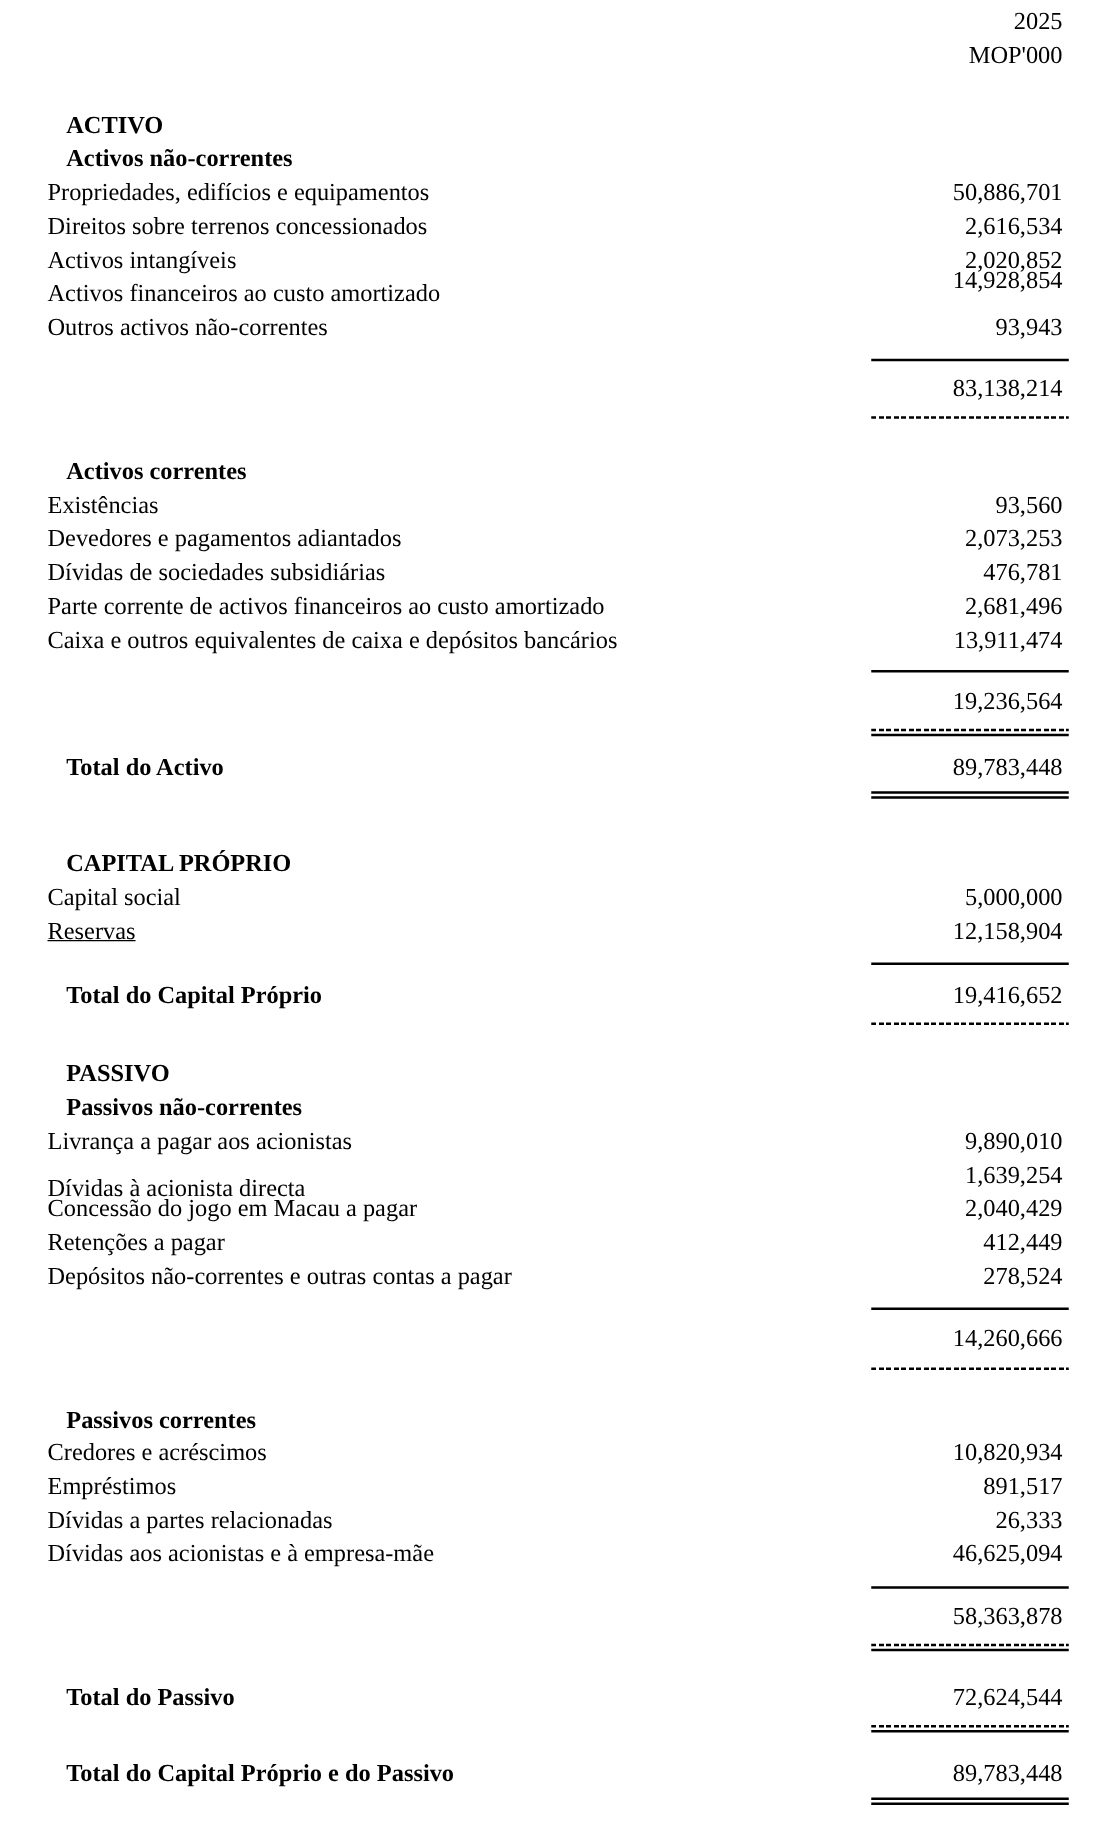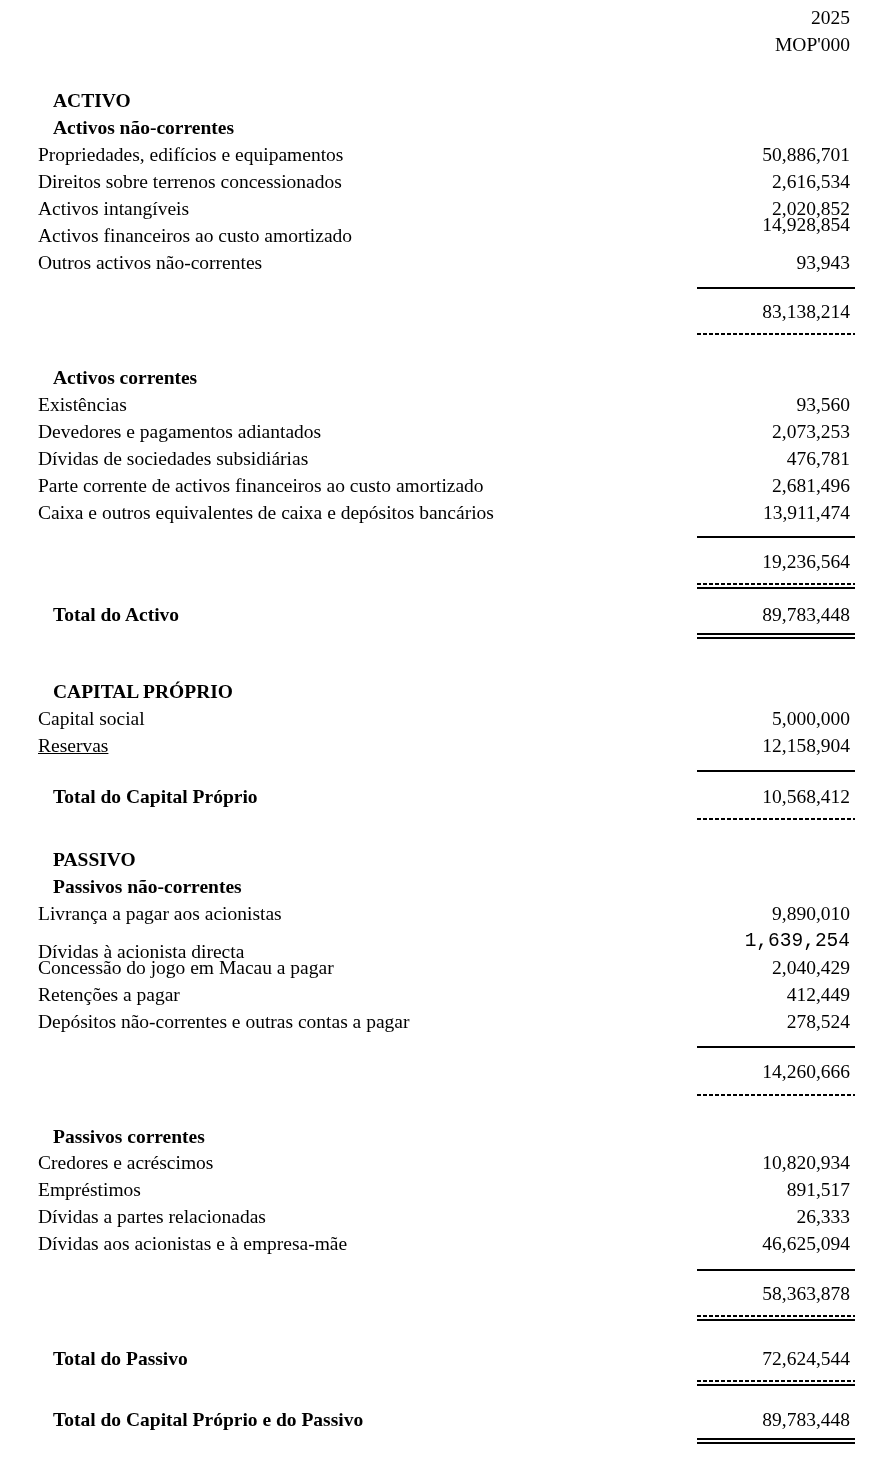--- a/index.html
+++ b/index.html
@@ -73,29 +73,29 @@
 <div class="rule dbl" style="top:633px;"></div>
 
 <div class="t lbl b" style="top:681px;">CAPITAL PRÓPRIO</div>
 <div class="t ind" style="top:708px;">Capital social</div>
 <div class="num" style="top:708px;">5,000,000</div>
 <div class="t ind" style="top:735px;text-decoration:underline;">Reservas</div>
 <div class="num" style="top:735px;">12,158,904</div>
 
 <div class="rule solid" style="top:770px;"></div>
 <div class="t lbl b" style="top:786px;">Total do Capital Próprio</div>
-<div class="num" style="top:786px;">10,568,412</div>
+<div class="num" style="top:786px;">19,416,652</div>
 <div class="rule dash" style="top:818px;"></div>
 
 <div class="t lbl b" style="top:849px;">PASSIVO</div>
 <div class="t lbl b" style="top:876px;">Passivos não-correntes</div>
 <div class="t ind" style="top:903px;">Livrança a pagar aos acionistas</div>
 <div class="num" style="top:903px;">9,890,010</div>
 <div class="t ind" style="top:930px;margin-top:11px;">Dívidas à acionista directa</div>
-<div class="num" style="top:930px;font-family:Liberation Mono, monospace;">1,639,254</div>
+<div class="num" style="top:930px;">1,639,254</div>
 <div class="t ind" style="top:957px;">Concessão do jogo em Macau a pagar</div>
 <div class="num" style="top:957px;">2,040,429</div>
 <div class="t ind" style="top:984px;">Retenções a pagar</div>
 <div class="num" style="top:984px;">412,449</div>
 <div class="t ind" style="top:1011px;">Depósitos não-correntes e outras contas a pagar</div>
 <div class="num" style="top:1011px;">278,524</div>
 
 <div class="rule solid" style="top:1046px;"></div>
 <div class="num" style="top:1061px;">14,260,666</div>
 <div class="rule dash" style="top:1094px;"></div>

